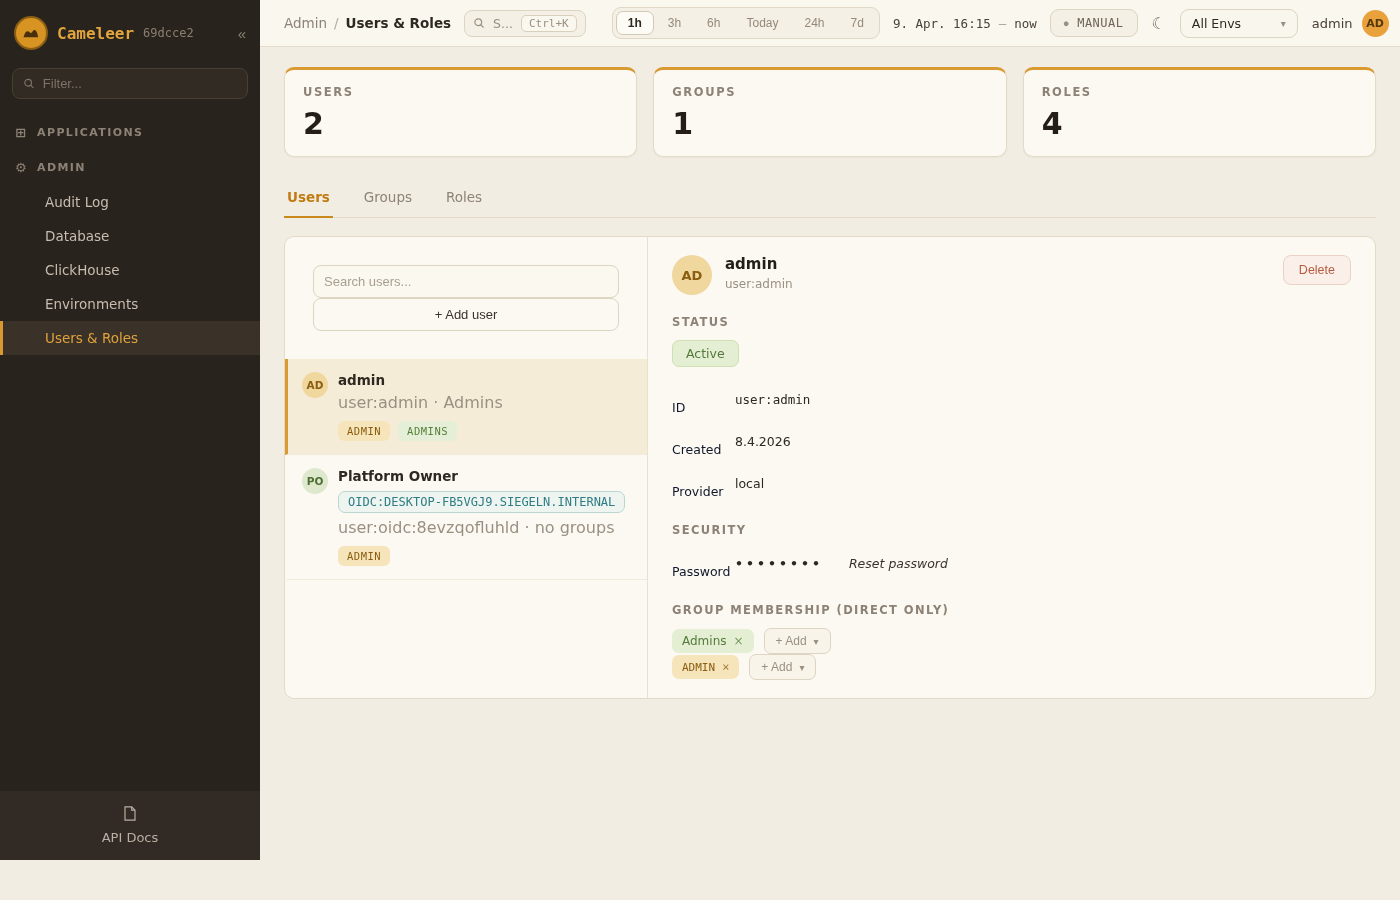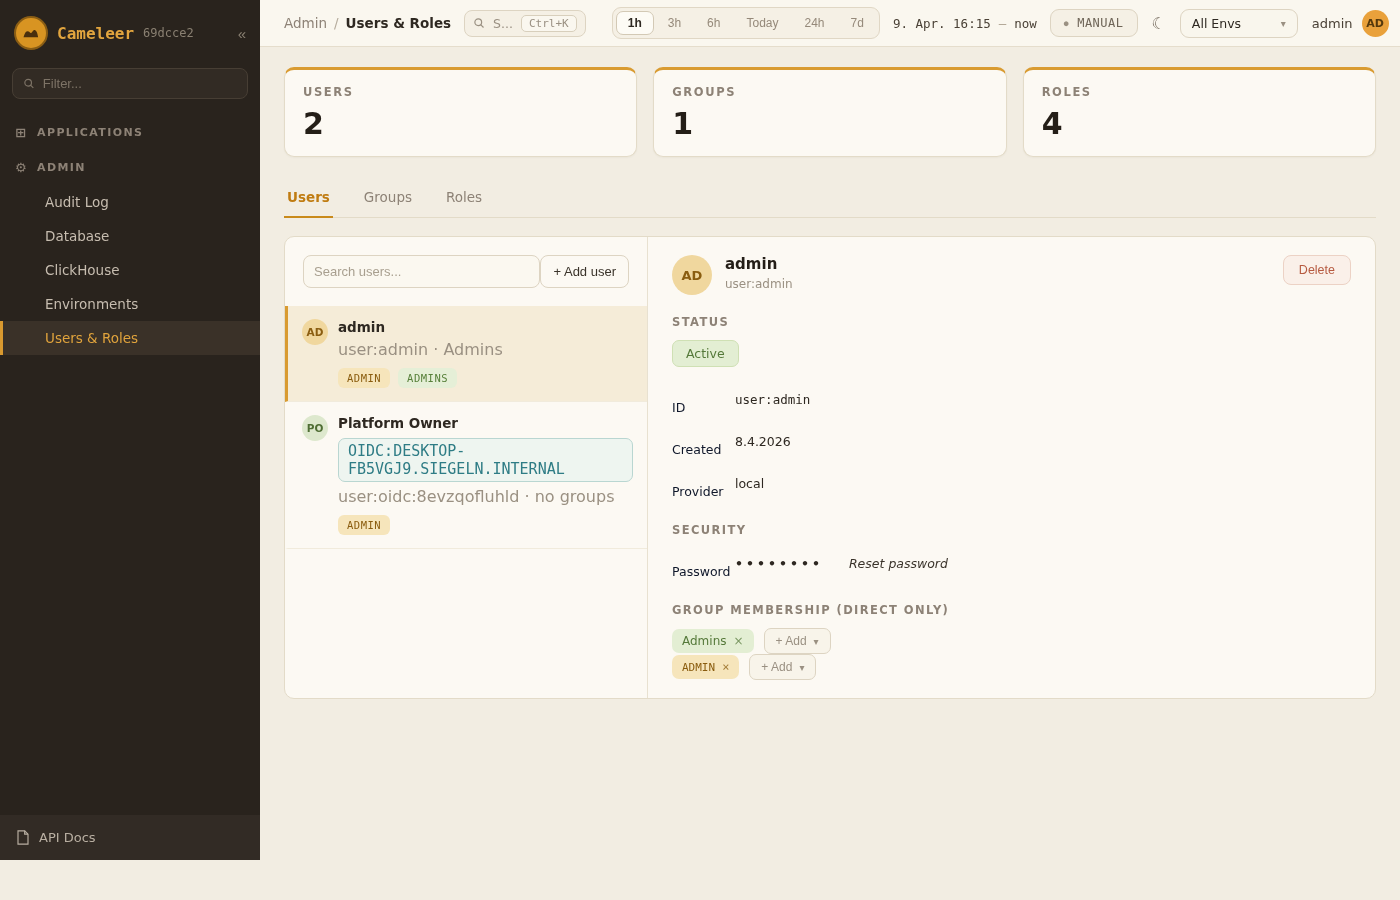--- a/index.html
+++ b/index.html
@@ -21,21 +21,21 @@
   .collapse-btn { margin-left:auto; color:#8a8072; font-size:15px; cursor:pointer; background:none; border:none; }
   .filter-box { margin:2px 12px 16px; display:flex; align-items:center; gap:8px; background:#322b24;
     border:1px solid #473e34; border-radius:8px; padding:7px 10px; color:#7d7366; }
   .filter-box input { background:transparent; border:none; outline:none; color:#cfc6b8; font-size:13px; width:100%; }
   .filter-box input::placeholder { color:#7d7366; }
   .side-section-head { display:flex; align-items:center; gap:8px; padding:11px 14px; color:#8d8276;
     font-size:11px; letter-spacing:1.4px; font-weight:600; }
   .side-icon { width:15px; text-align:center; color:#8d8276; font-size:13px; line-height:1; }
   .nav-item { display:block; padding:9px 14px 9px 42px; font-size:13.5px; color:#c7bdb0; cursor:pointer; border-left:3px solid transparent; }
   .nav-item.active { background:#3a3128; color:#e0a33c; border-left-color:#d9992f; }
-  .sidebar-footer { margin-top:auto; background:#322b25; padding:15px 16px; display:flex; align-items:center; gap:9px; color:#b9afa2; font-size:13px; cursor:pointer; }
+  .sidebar-footer { margin-top:auto; background:#322b25; padding:15px 16px; display:flex; align-items:center; gap:9px; color:#b9afa2; font-size:13px; cursor:pointer;flex-direction:column; }
 
   
   .main { flex:1; display:flex; flex-direction:column; overflow:hidden; }
   .topbar { height:47px; flex-shrink:0; background:#faf7ef; border-bottom:1px solid #e5ddcc;
     display:flex; align-items:center; padding:0 24px; gap:13px; }
   .breadcrumb { display:flex; align-items:center; gap:7px; font-size:13.5px; white-space:nowrap; }
   .crumb-parent { color:#8d8276; text-decoration:none; cursor:pointer; }
   .crumb-sep { color:#b5ab9c; }
   .crumb-current { font-weight:700; color:#2e2821; }
   .top-search { display:flex; align-items:center; gap:8px; border:1px solid #ddd4c2; background:#f5f0e5;
@@ -70,37 +70,37 @@
   .stat-label { font-size:11.5px; letter-spacing:1.6px; color:#8d8276; font-weight:600; }
   .stat-value { font-size:30px; font-weight:800; color:#241e17; margin-top:7px; }
 
   .tabs { display:flex; gap:28px; margin-top:22px; border-bottom:1px solid #e3dbc8; }
   .tab { padding:10px 3px 11px; font-size:13.5px; color:#8d8276; cursor:pointer; border-bottom:2px solid transparent; margin-bottom:-1px; }
   .tab.active { color:#c07c12; border-bottom-color:#c98a1b; font-weight:600; }
 
   .panel { display:flex; margin-top:18px; background:#fcf9f3; border:1px solid #e3dbc8; border-radius:10px;
     overflow:hidden; min-height:423px; align-items:stretch; }
   .list-col { width:363px; flex-shrink:0; border-right:1px solid #e8e1d0; display:flex; flex-direction:column; }
-  .list-toolbar { display:flex; padding:18px; }
+  .list-toolbar { display:flex; padding:28px;flex-direction:column; }
   .search-users { flex:1; border:1px solid #ddd4c2; border-radius:8px; padding:8px 10px; background:#fbf8f0;
     font-size:13px; color:#2e2821; outline:none; min-width:0; }
   .search-users::placeholder { color:#a89f8f; }
   .add-user-btn { border:1px solid #ddd4c2; background:#fcf9f3; border-radius:8px; padding:8px 12px;
     font-size:13px; color:#3a332a; white-space:nowrap; cursor:pointer; }
   .user-item { display:flex; gap:10px; padding:13px 14px; border-left:3px solid transparent; cursor:pointer; border-bottom:1px solid #f1ebdc; }
   .user-item.selected { background:#f5ecd8; border-left-color:#d99b31; }
   .avatar-list-ad { width:26px; height:26px; background:#f0d79e; color:#8a5d10; font-size:10.5px; }
   .avatar-list-po { width:26px; height:26px; background:#dde8cd; color:#4f6e34; font-size:10.5px; }
   .user-item-name { font-size:13.5px; font-weight:600; color:#2e2821; }
   .user-item-meta { font-size:16px; color:#9a9082; margin-top:5px; }
   .badge-row { display:flex; gap:8px; margin-top:9px; flex-wrap:wrap; }
   .badge { font-family:"DejaVu Sans Mono","Liberation Mono",monospace; font-size:10.5px; padding:4px 9px; border-radius:6px; letter-spacing:0.5px; }
   .badge-amber { background:#f6e5bb; color:#8a5c0e; }
   .badge-green { background:#e5efd7; color:#57803a; }
-  .oidc-badge { font-family:"DejaVu Sans Mono","Liberation Mono",monospace; font-size:15px; color:#2e7c85;
+  .oidc-badge { font-family:"DejaVu Sans Mono","Liberation Mono",monospace; font-size:12px; color:#2e7c85;
     border:1px solid #b9d6d1; background:#eef5f0; border-radius:7px; padding:3px 9px; display:inline-block; margin-top:7px; }
 
   .detail-col { flex:1; padding:18px 24px; }
   .detail-head { display:flex; align-items:flex-start; gap:13px; }
   .avatar-detail { width:40px; height:40px; background:#f0d79e; color:#8a5d10; font-size:13px; }
   .detail-name { font-size:15px; font-weight:700; color:#241e17; }
   .detail-sub { font-size:12px; color:#9a9082; margin-top:4px; }
   .delete-btn { margin-left:auto; border:1px solid #ecd2c5; background:#faf0e9; color:#b65a40;
     border-radius:8px; padding:7px 15px; font-size:12.5px; cursor:pointer; }
   .section-h { font-size:11.5px; letter-spacing:1.4px; color:#8d8276; font-weight:700; margin:24px 0 11px; }

